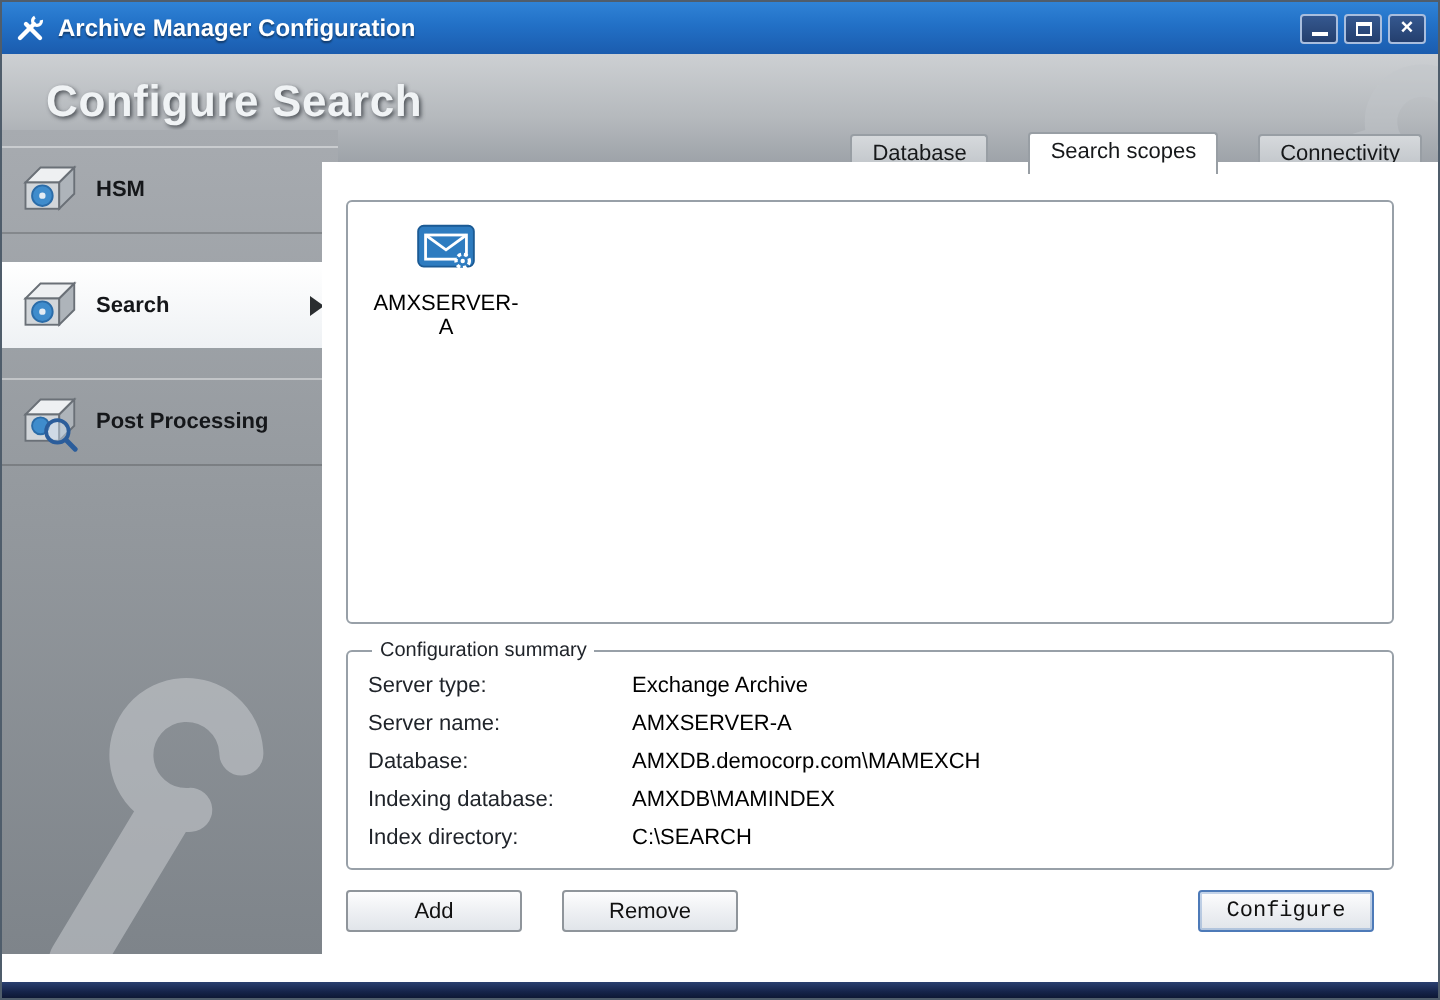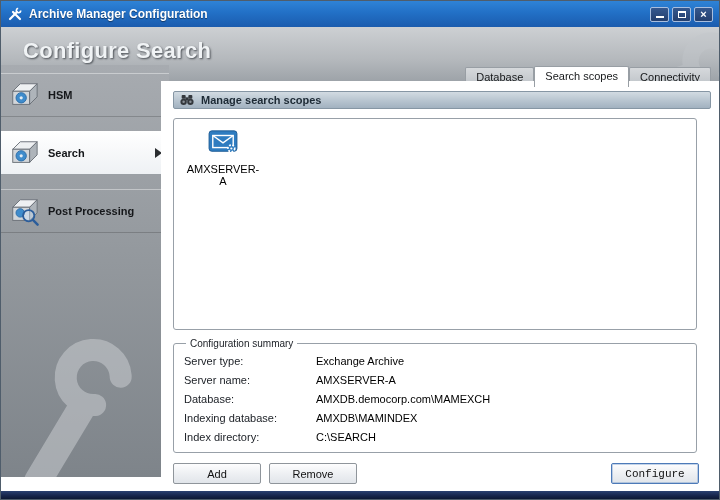--- a/index.html
+++ b/index.html
@@ -32,21 +32,21 @@
   .header{
     position:absolute; left:0; top:26px; width:100%; height:60px;
     background:linear-gradient(180deg,#cdd0d3 0%,#b4b8bc 55%,#979da3 100%);
     overflow:hidden;
   }
   .header-watermark{ position:absolute; right:-26px; top:-28px; opacity:.45; transform:rotate(28deg); }
   .page-title{
     position:absolute; left:22px; top:11px; font-size:22px; font-weight:bold;
     color:#f0f3f5; text-shadow:1px 1px 2px rgba(55,60,66,.85); letter-spacing:.3px;
   }
-  .tabs{ position:absolute; right:8px; bottom:0; display:flex; gap:0; align-items:flex-end; }
+  .tabs{ position:absolute; right:8px; bottom:0; display:flex; gap:20px; align-items:flex-end; }
   .tab{
     font-size:11px; color:#16181a; padding:3px 10px 4px; cursor:pointer;
     background:linear-gradient(180deg,#d6d9dc,#bcc1c6);
     border:1px solid #989ea4; border-bottom:none; border-radius:2px 2px 0 0;
   }
   .tab.active{
     background:#fff; font-weight:normal; padding-bottom:5px; position:relative; z-index:2;
   }
 
   
@@ -95,21 +95,21 @@
 
   .summary{
     margin-top:8px; margin-right:14px; border:1px solid #98a0a8; border-radius:3px;
     padding:4px 10px 9px;
   }
   .summary legend{ font-size:10px; color:#20242a; padding:0 4px; margin-left:2px; }
   .rows{ display:grid; grid-template-columns:132px 1fr; row-gap:7px; margin-top:2px; }
   .rows .lbl{ font-size:11px; color:#20242a; }
   .rows .val{ font-size:11px; font-weight:normal; color:#000; }
 
-  .btn-row{ margin-top:10px; margin-right:12px; display:flex; gap:8px; }
+  .btn-row{ margin-top:10px; margin-right:24px; display:flex; gap:20px; }
   .btn{
     min-width:88px; height:21px; font-size:11px; color:#111; cursor:pointer;
     background:linear-gradient(180deg,#fdfdfe 0%,#eef0f3 50%,#e1e5ea 100%);
     border:1px solid #8f959b; border-radius:2px; font-family:"Liberation Sans", sans-serif;
   }
   .btn.default{ margin-left:auto; border-color:#4d7ab8; box-shadow:0 0 0 1px rgba(90,135,195,.35) inset;font-family:Liberation Mono, monospace; }
 
   
   .footer-strip{
     position:absolute; left:0; bottom:0; width:100%; height:8px;
@@ -206,34 +206,20 @@
     <svg class="side-watermark" viewBox="0 0 120 120" width="165" height="165">
       <g fill="none" stroke="#c9ccd0" stroke-linecap="round">
         <path d="M28 106 L72 62" stroke-width="20"></path>
         <circle cx="85" cy="43" r="20" stroke-width="16" stroke-dasharray="95 31" transform="rotate(100 85 43)"></circle>
       </g>
     </svg>
   </div>
 
   <div class="main">
 
-    <div class="section-bar">
-      <span style="display:inline-flex;">
-        <svg viewBox="0 0 18 13" width="16" height="12">
-          <rect x="3" y="1" width="4.5" height="4" rx="1" fill="#34383d"></rect>
-          <rect x="10.5" y="1" width="4.5" height="4" rx="1" fill="#34383d"></rect>
-          <rect x="7.2" y="3.5" width="3.6" height="3.5" fill="#34383d"></rect>
-          <circle cx="5.2" cy="8.6" r="3.6" fill="#34383d"></circle>
-          <circle cx="12.8" cy="8.6" r="3.6" fill="#34383d"></circle>
-          <circle cx="5.2" cy="8.6" r="1.4" fill="#8a9097"></circle>
-          <circle cx="12.8" cy="8.6" r="1.4" fill="#8a9097"></circle>
-        </svg>
-      </span>
-      <span>Manage search scopes</span>
-    </div>
 
     <div class="scope-list">
       <div class="scope-item">
         <span class="scope-icon">
           <svg viewBox="0 0 32 28" width="30" height="26">
             <rect x="1" y="2" width="30" height="22" rx="3" fill="#2e7cc0" stroke="#1b5a94"></rect>
             <rect x="5" y="7" width="22" height="13" fill="none" stroke="#ffffff" stroke-width="1.5"></rect>
             <path d="M5 7 L16 15 L27 7" fill="none" stroke="#ffffff" stroke-width="1.5"></path>
             <circle cx="25" cy="21" r="3.6" fill="#2e7cc0" stroke="#ffffff" stroke-width="1.8" stroke-dasharray="2 1.5"></circle>
             <circle cx="25" cy="21" r="1.2" fill="#ffffff"></circle>

